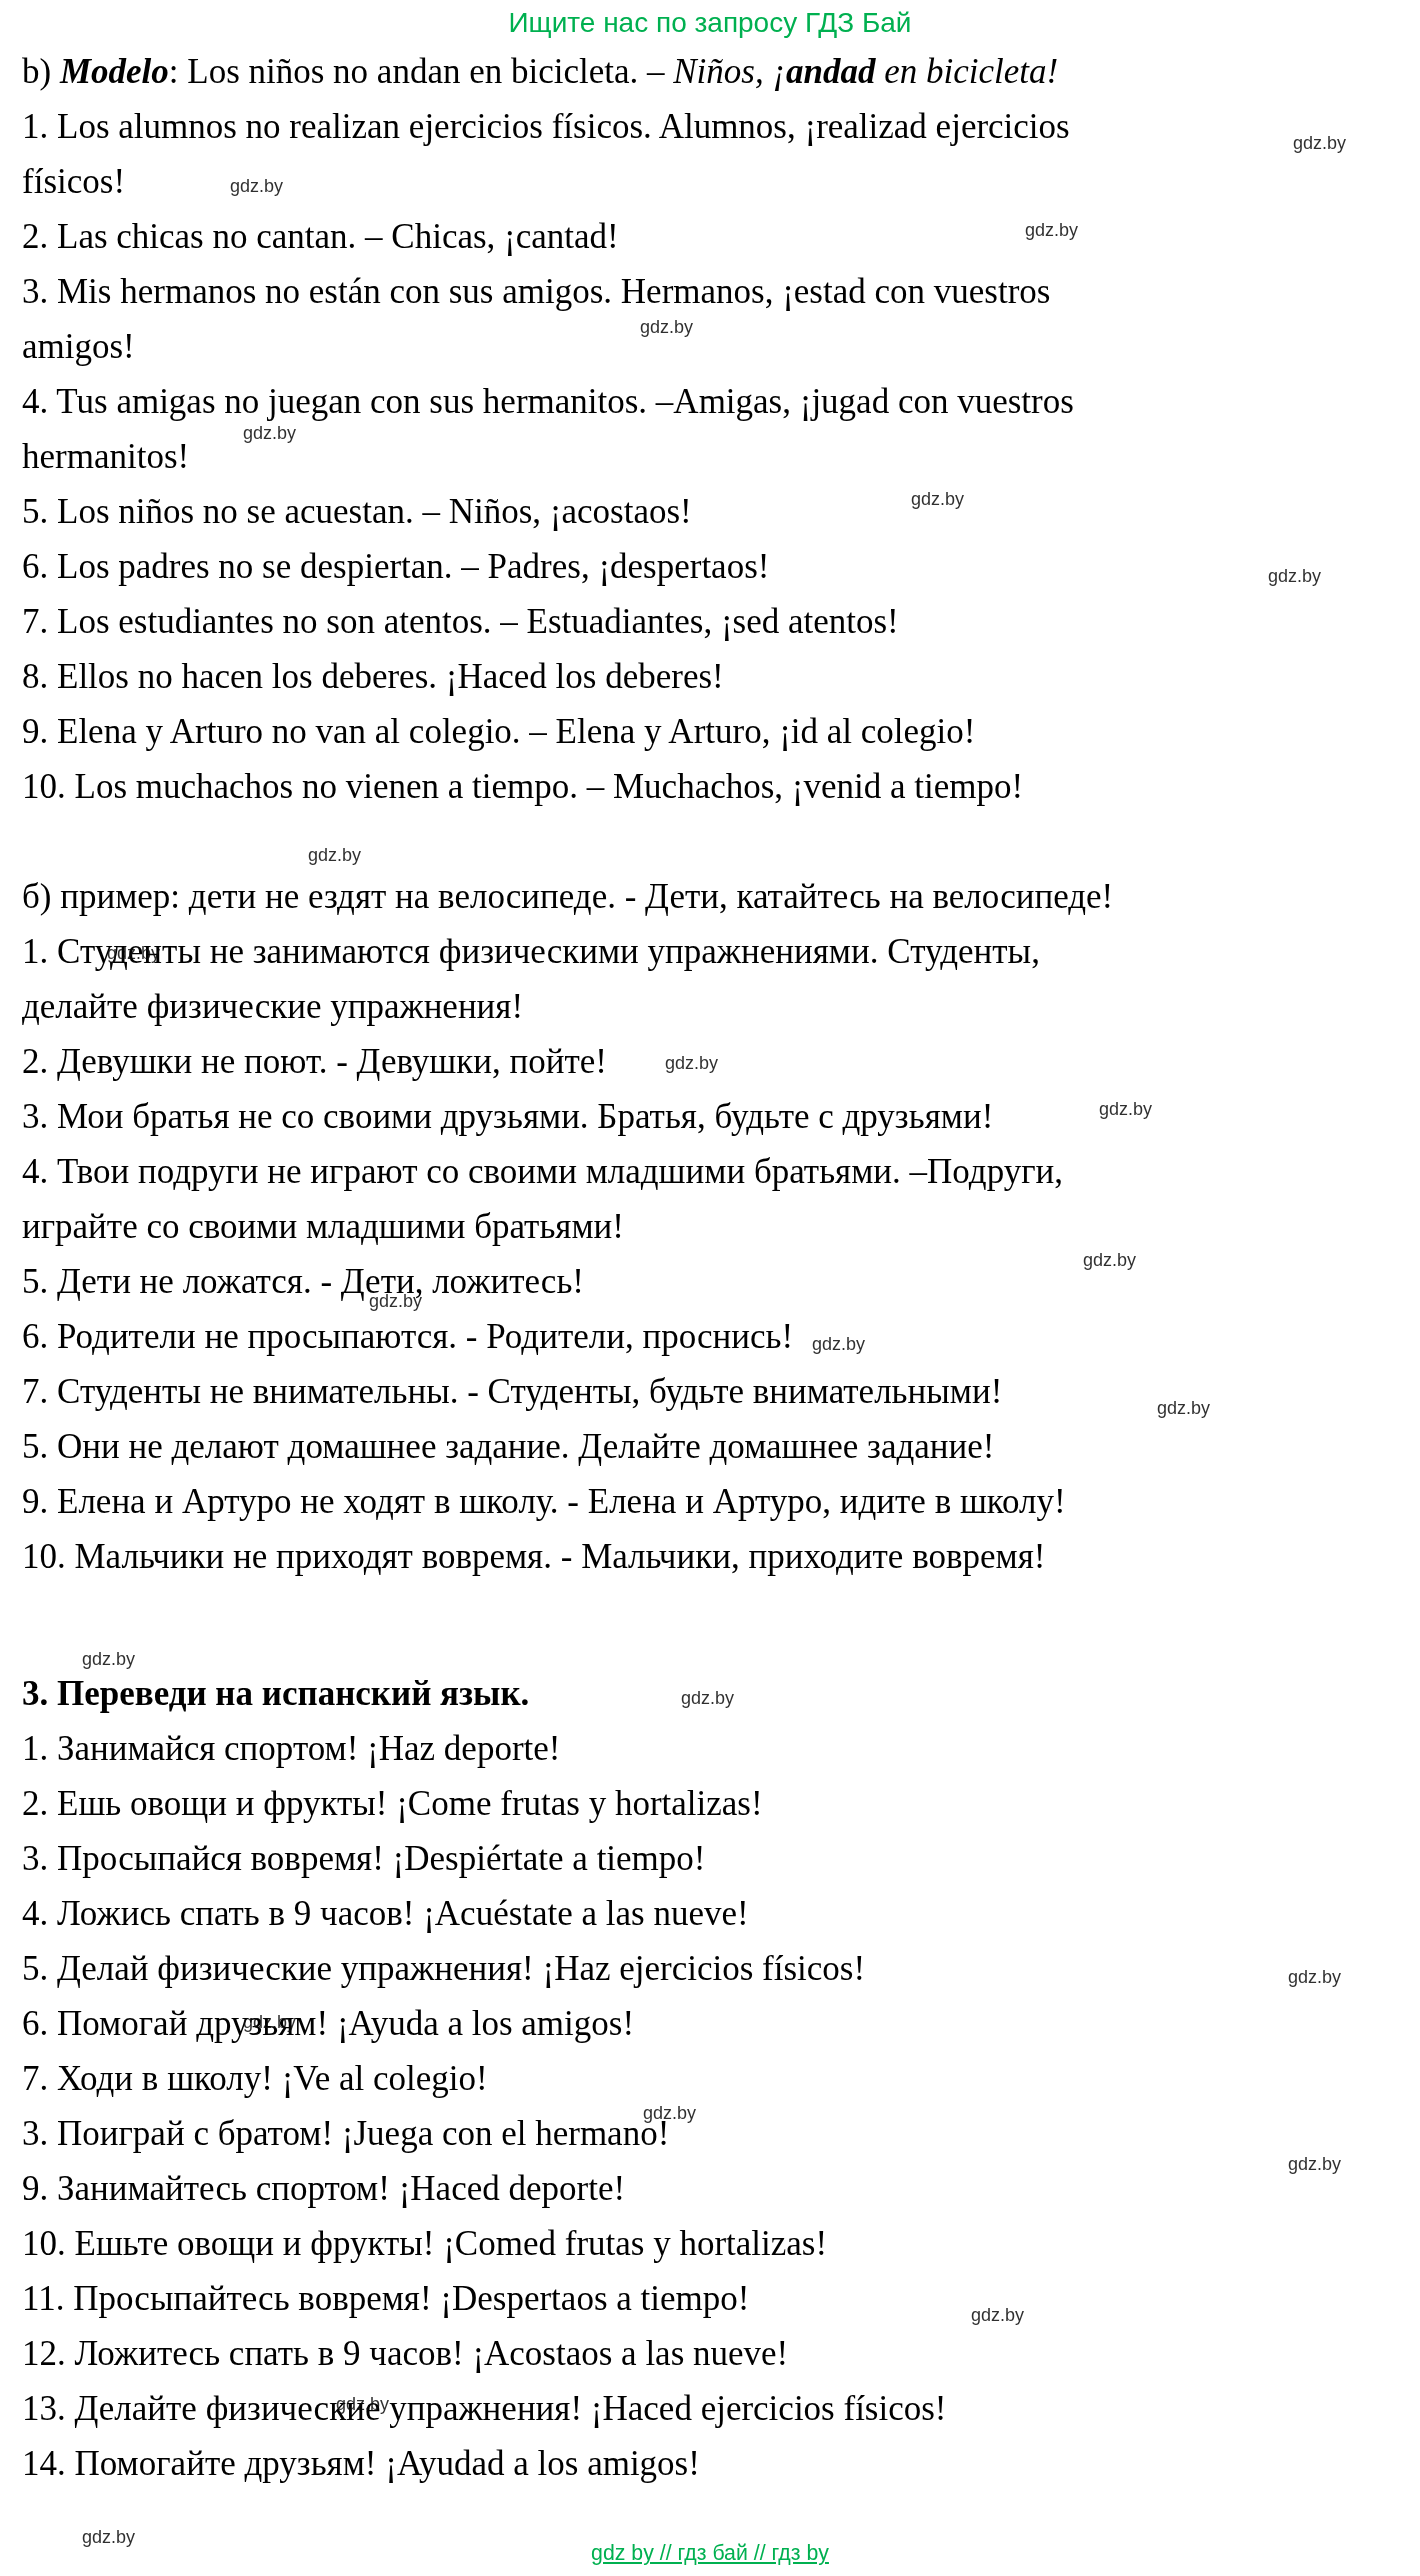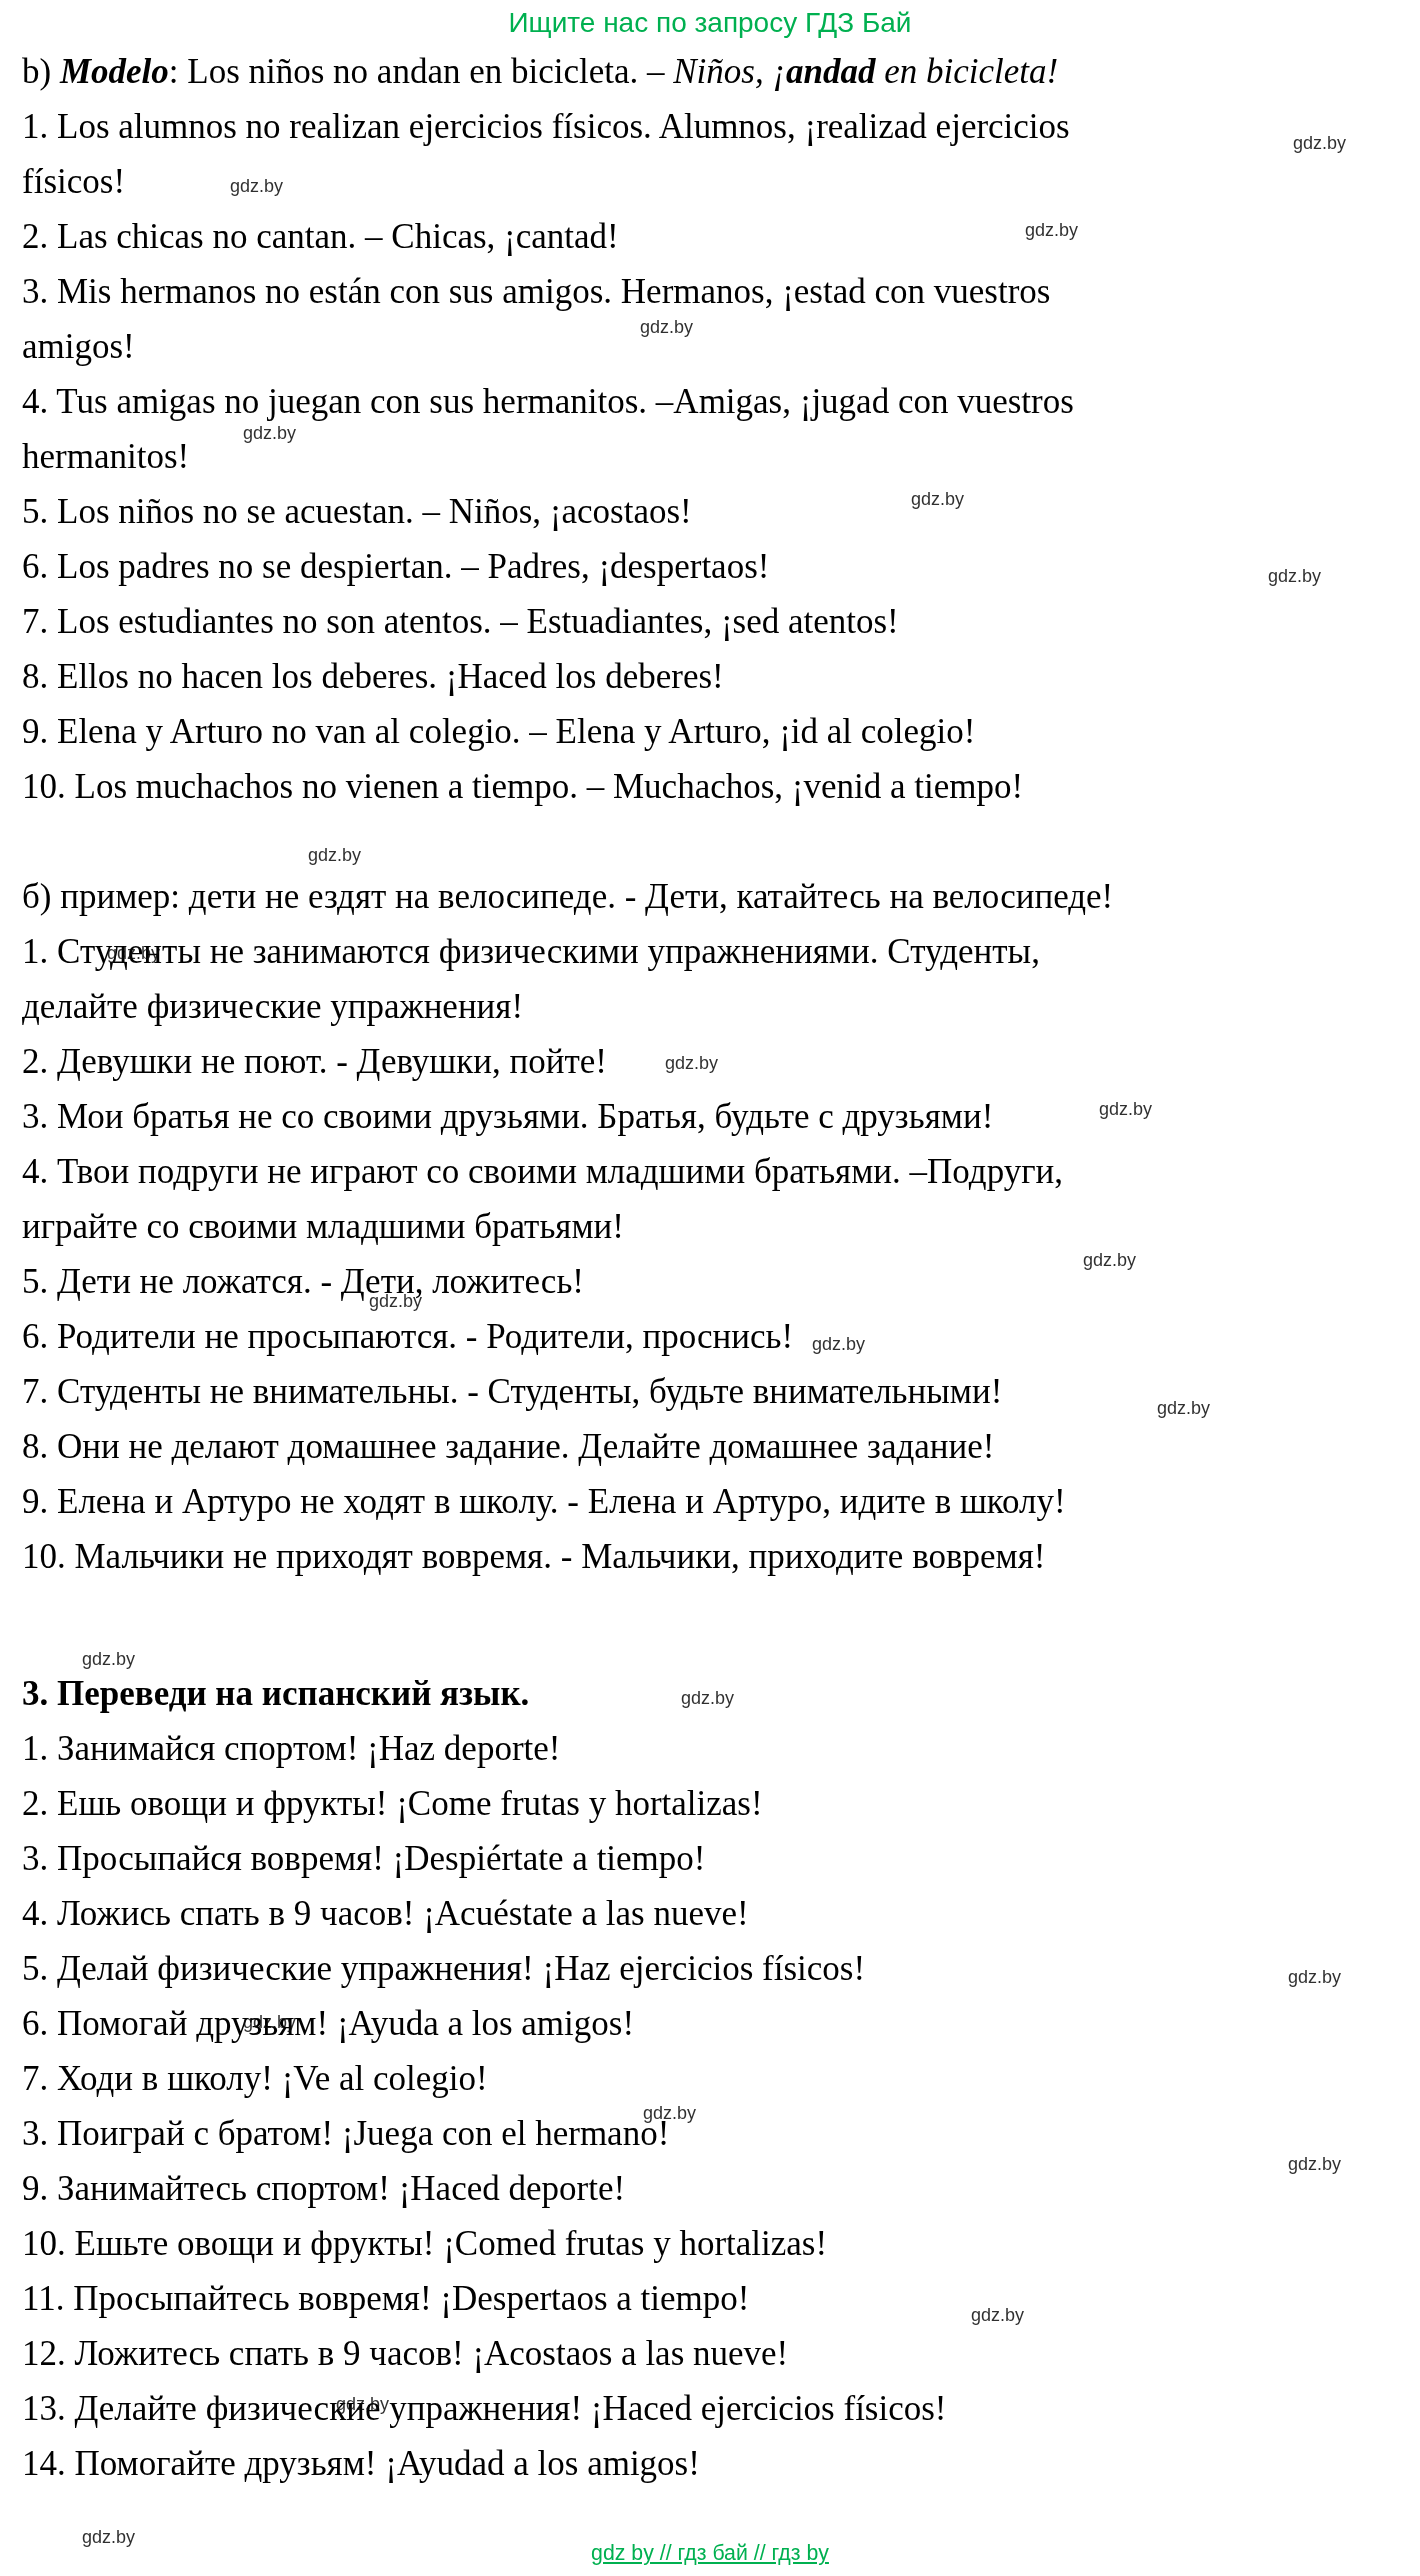--- a/index.html
+++ b/index.html
@@ -85,21 +85,21 @@
     <div class="line">б) пример: дети не ездят на велосипеде. - Дети, катайтесь на велосипеде!</div>
     <div class="line">1. Студенты не занимаются физическими упражнениями. Студенты,</div>
     <div class="line">делайте физические упражнения!</div>
     <div class="line">2. Девушки не поют. - Девушки, пойте!</div>
     <div class="line">3. Мои братья не со своими друзьями. Братья, будьте с друзьями!</div>
     <div class="line">4. Твои подруги не играют со своими младшими братьями. –Подруги,</div>
     <div class="line">играйте со своими младшими братьями!</div>
     <div class="line">5. Дети не ложатся. - Дети, ложитесь!</div>
     <div class="line">6. Родители не просыпаются. - Родители, проснись!</div>
     <div class="line">7. Студенты не внимательны. - Студенты, будьте внимательными!</div>
-    <div class="line">8. Они не делают домашнее задание. Делайте домашнее задание!</div>
+    <div class="line">5. Они не делают домашнее задание. Делайте домашнее задание!</div>
     <div class="line">9. Елена и Артуро не ходят в школу. - Елена и Артуро, идите в школу!</div>
     <div class="line">10. Мальчики не приходят вовремя. - Мальчики, приходите вовремя!</div>
 
     <div class="spacer-2"></div>
 
     <div class="line heading">3. Переведи на испанский язык.</div>
 
     <div class="line">1. Занимайся спортом! ¡Haz deporte!</div>
     <div class="line">2. Ешь овощи и фрукты! ¡Come frutas y hortalizas!</div>
     <div class="line">3. Просыпайся вовремя! ¡Despiértate a tiempo!</div>

